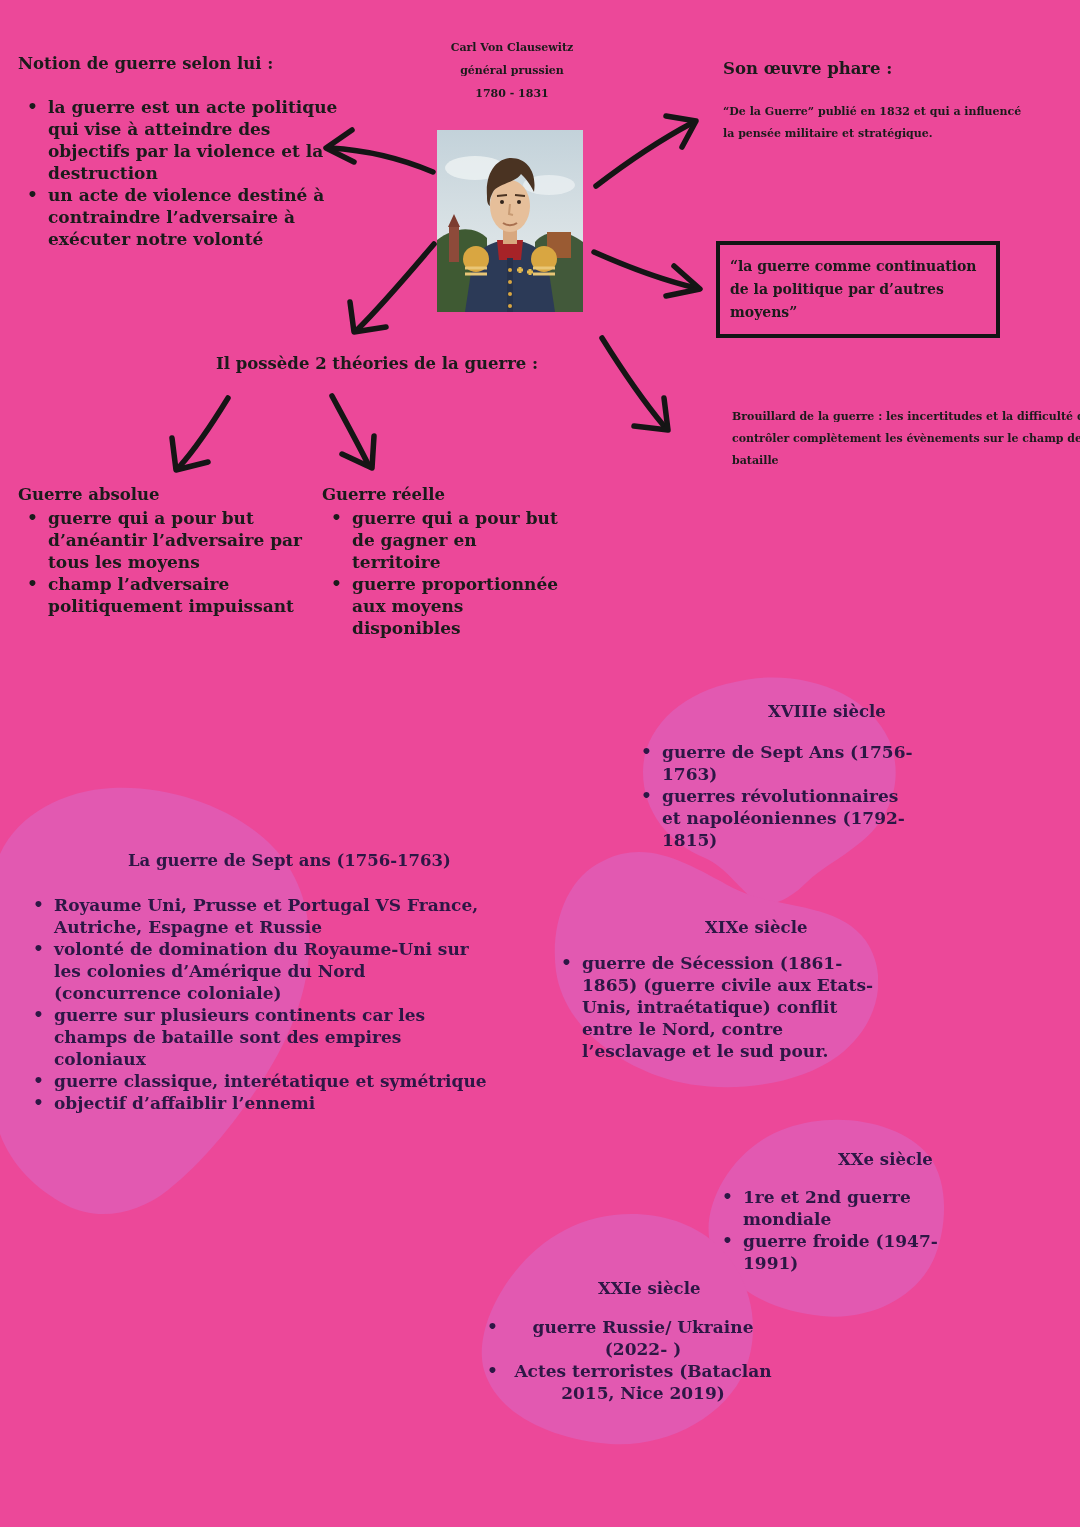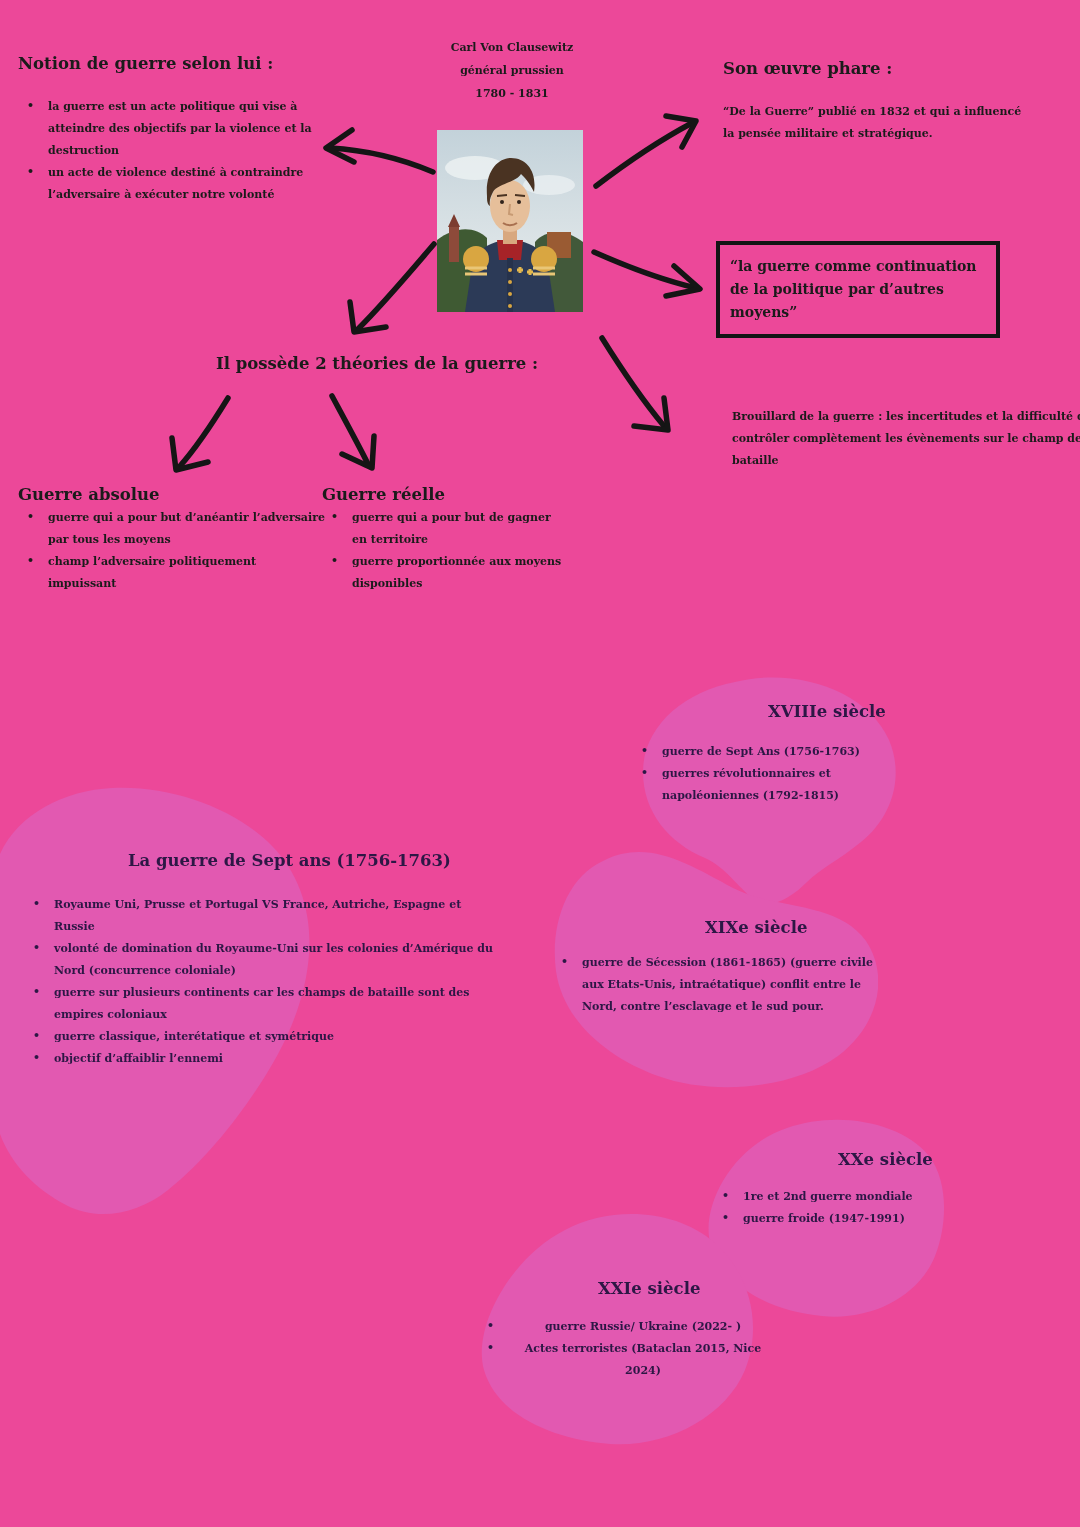--- a/index.html
+++ b/index.html
@@ -5,21 +5,21 @@
   html,body{margin:0;padding:0;background:#ffffff;}
   .canvas{
     position:relative;width:1080px;height:1527px;background:#ec4899;overflow:hidden;
     font-family:"DejaVu Serif",serif;font-weight:700;color:#1b1b1b;
   }
   .abs{position:absolute;}
   .txt{z-index:2;}
   .h{font-size:16.5px;line-height:23px;margin:0;}
   .sub{font-size:11px;line-height:22px;}
   ul{list-style:none;margin:0;padding:0;}
-  li{position:relative;padding-left:30px;font-size:11px;line-height:22px;}
+  li{position:relative;padding-left:30px;font-size:17px;line-height:22px;}
   li::before{content:"•";position:absolute;left:9px;top:-1px;}
   .center{text-align:center;}
   .blob{position:absolute;z-index:0;}
   .blobtxt{color:#2d1745;}
   .arrows{position:absolute;left:0;top:0;z-index:1;pointer-events:none;}
   .quote-box{border:4px solid #141414;padding:10px 10px;width:256px;font-size:14px;line-height:23px;}
   
   .notion-title{left:18px;top:52px;}
   .notion-list{left:18px;top:96px;width:320px;}
   .person-head{left:392px;top:36px;width:240px;font-size:11px;line-height:23px;}
@@ -181,16 +181,16 @@
 
   <h3 class="abs txt h blobtxt xx-title">XXe siècle</h3>
   <ul class="abs txt blobtxt xx-list">
     <li>1re et 2nd guerre mondiale</li>
     <li>guerre froide (1947-1991)</li>
   </ul>
 
   <h3 class="abs txt h blobtxt xxi-title">XXIe siècle</h3>
   <ul class="abs txt blobtxt xxi-list">
     <li>guerre Russie/ Ukraine (2022- )</li>
-    <li>Actes terroristes (Bataclan 2015, Nice 2024)</li>
+    <li>Actes terroristes (Bataclan 2015, Nice 2019)</li>
   </ul>
 
 </div>
 
 </body></html>

